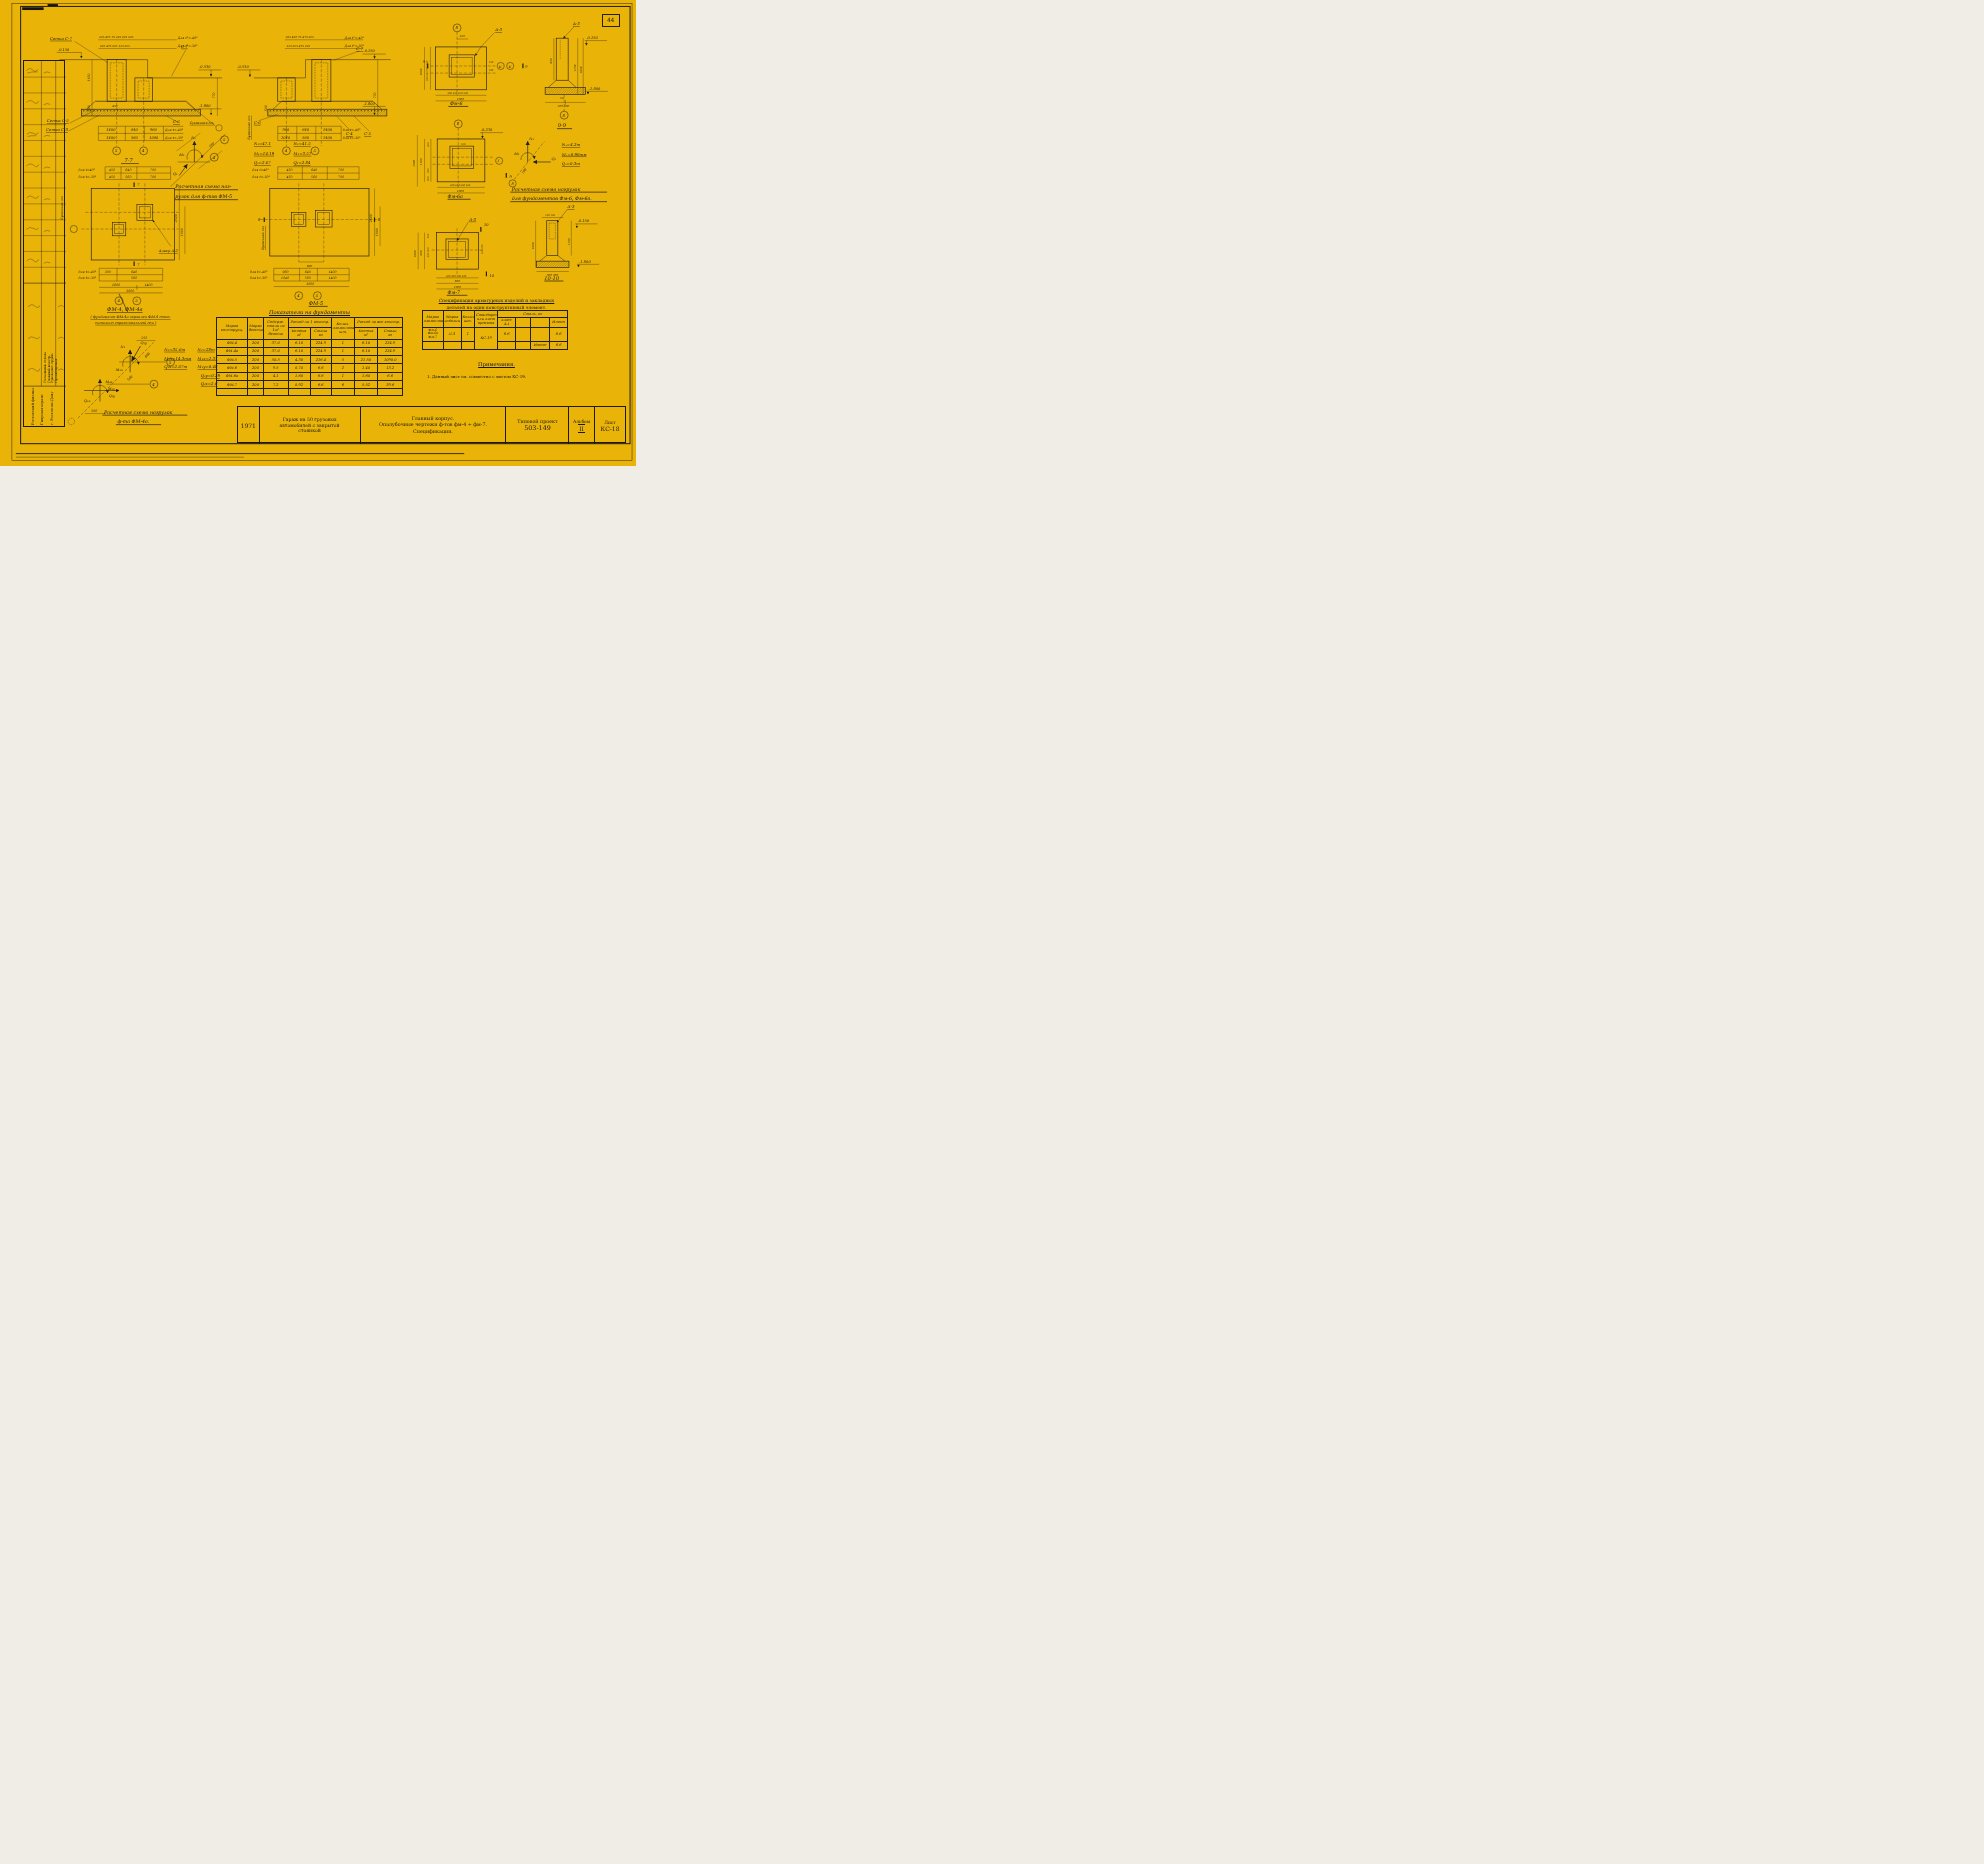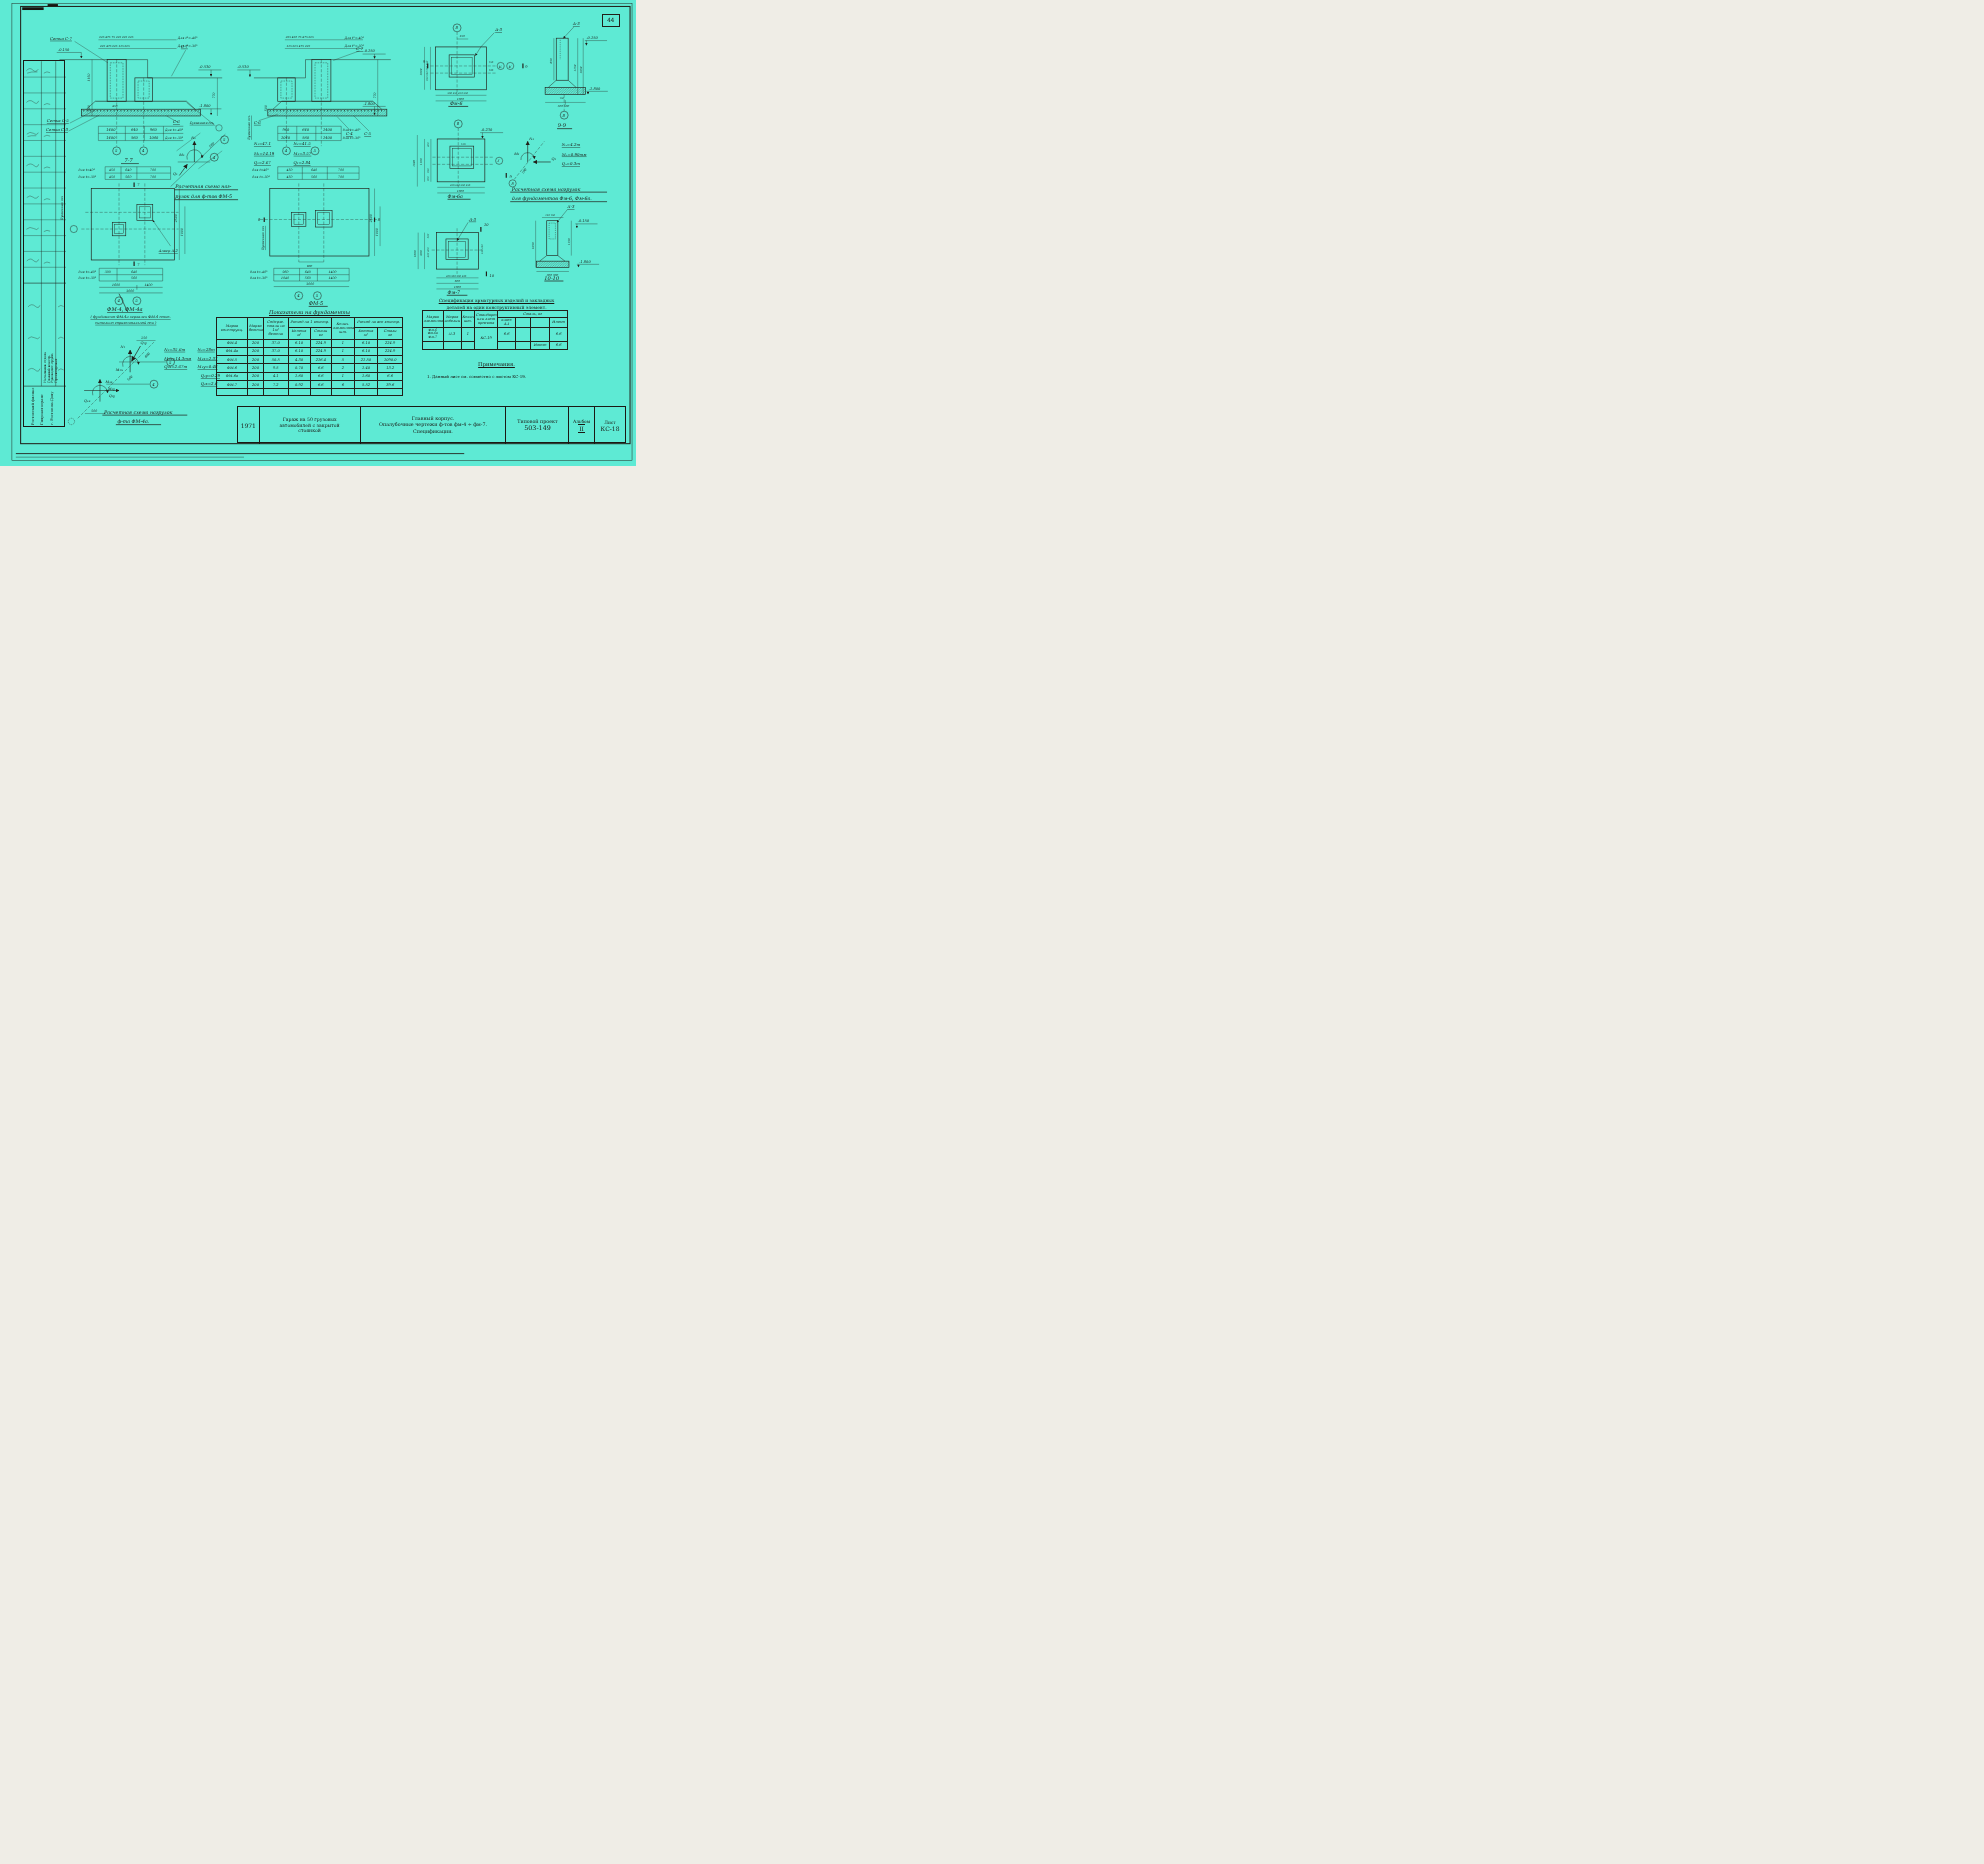--- a/index.html
+++ b/index.html
@@ -1,16 +1,16 @@
 <!DOCTYPE html>
 <html style="font-size:6.4px"><head>
 <meta charset="utf-8">
 <style>
   html,body{margin:0;padding:0;background:#efede6;}
-  .sheet{position:relative;width:636px;height:466px;background:#5eead4;overflow:hidden;
+  .sheet{position:relative;width:636px;height:466px;background:#eab308;overflow:hidden;
          font-family:"DejaVu Serif",serif;color:#1b1914;}
   svg{position:absolute;left:0;top:0;}
   svg text{font-family:"DejaVu Serif",serif;font-style:italic;fill:#1b1914;}
   .ov{position:absolute;box-sizing:border-box;}
   .ctr{text-align:center;}
   .dtab{border-collapse:collapse;table-layout:fixed;font-style:italic;}
   .dtab td,.dtab th{border:0.6px solid #221f19;padding:0 0.8px;text-align:center;vertical-align:middle;
         font-weight:normal;font-size:3.6px;line-height:1.15;overflow:hidden;}
   .tt-title{font-size:5.2px;text-decoration:underline;font-style:italic;}
   .u{ text-decoration:underline;}

